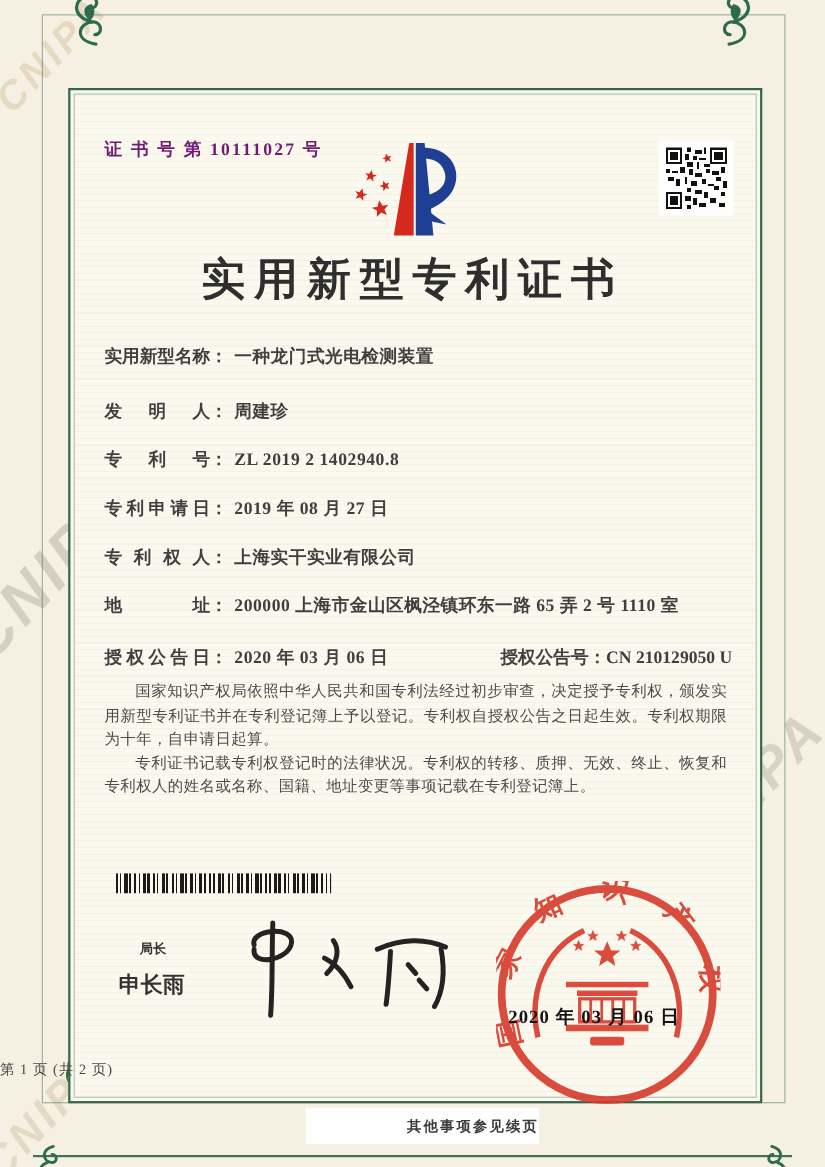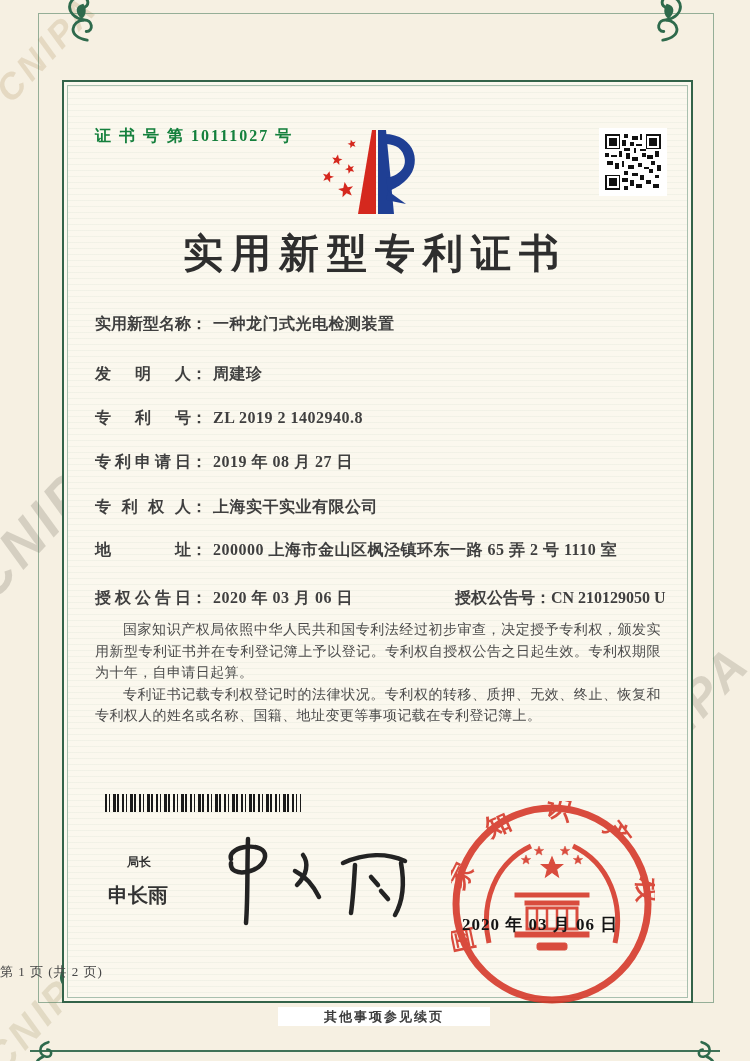--- a/index.html
+++ b/index.html
@@ -40,21 +40,21 @@
 
   
   .frame{position:absolute;left:62px;top:80px;width:627px;height:919px;
       border:2px solid #336349;background:#fbf8ee;}
   .frame-inner{position:absolute;inset:3px;border:1px solid #a9c0af;
       background:repeating-linear-gradient(180deg,
         rgba(120,160,130,.07) 0px,rgba(120,160,130,.07) 1px,
         rgba(0,0,0,0) 1px,rgba(0,0,0,0) 6px);}
 
   .cert-no{position:absolute;left:95px;top:126px;font-size:16px;font-weight:bold;
-      letter-spacing:2px;color:#15803d;}
+      letter-spacing:2px;color:#701a75;}
   .logo{position:absolute;left:320px;top:124px;width:104px;height:96px;}
   .qr-wrap{position:absolute;left:599px;top:128px;width:68px;height:68px;background:#fff;
       display:flex;align-items:center;justify-content:center;}
   .title{position:absolute;left:0;right:0;top:226px;text-align:center;
       font-size:40px;font-weight:bold;letter-spacing:8px;color:#2e2e2e;}
 
   .row{position:absolute;left:95px;font-size:16px;font-weight:bold;color:#3f3f3f;white-space:nowrap;}
   .row .lbl{display:inline-block;width:96px;text-align:justify;text-align-last:justify;}
   .row .colon{display:inline-block;margin-right:6px;}
   .row .val{letter-spacing:.5px;}
@@ -74,22 +74,22 @@
   .signer-name{position:absolute;left:108px;top:882px;font-size:20px;font-weight:bold;
       font-family:"Liberation Sans","DejaVu Sans",sans-serif;color:#333;}
   .signature{position:absolute;left:215px;top:833px;width:200px;height:96px;}
 
   .seal{position:absolute;left:451px;top:801px;width:204px;height:208px;opacity:.9;}
   .issue-date{position:absolute;left:462px;top:913px;font-size:17px;font-weight:bold;
       letter-spacing:1px;color:#141414;z-index:5;}
 
   .page-indicator{position:absolute;left:0;right:0;top:963px;text-align:left;
       font-size:13px;color:#474747;letter-spacing:1px;}
-  .cont-strip{position:absolute;left:278px;top:1007px;width:212px;height:19px;background:#ffffff;
-      display:flex;align-items:center;justify-content:center;}
+  .cont-strip{position:absolute;left:278px;top:1007px;width:212px;height:33px;background:#ffffff;
+      display:flex;align-items:center;justify-content:flex-end;}
   .cont-note{font-size:13px;font-weight:bold;color:#3c3c3c;letter-spacing:2px;}
 </style>
 </head>
 <body>
 
 <div class="page">
 
   <div class="wm wm1">CNIPA</div>
   <div class="wm wm2">CNIPA</div>
   <div class="wm wm3">CNIPA</div>

